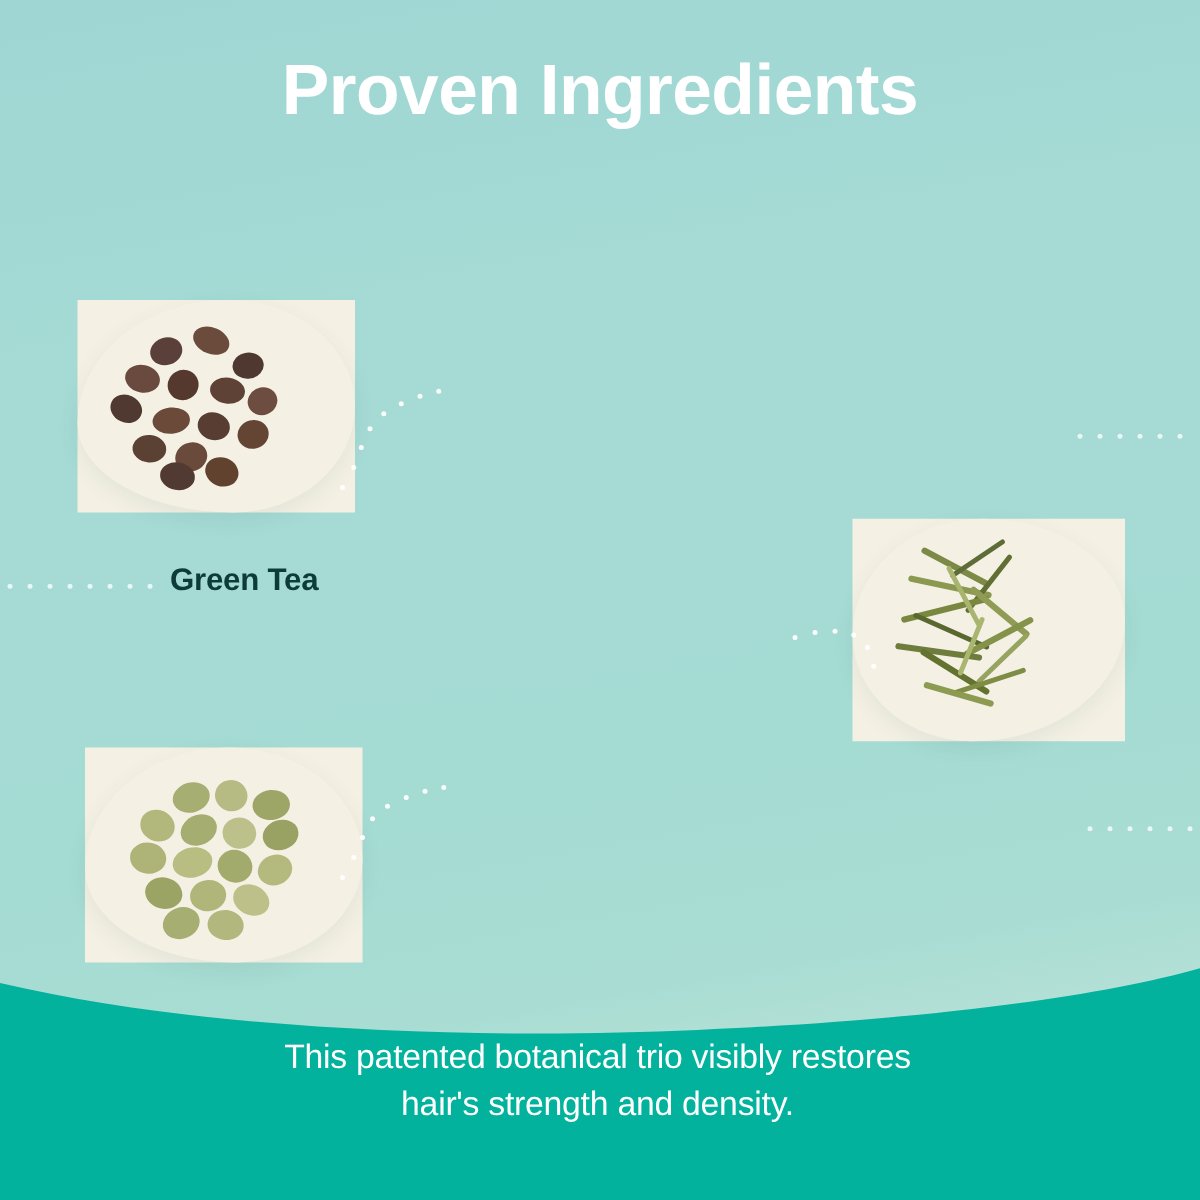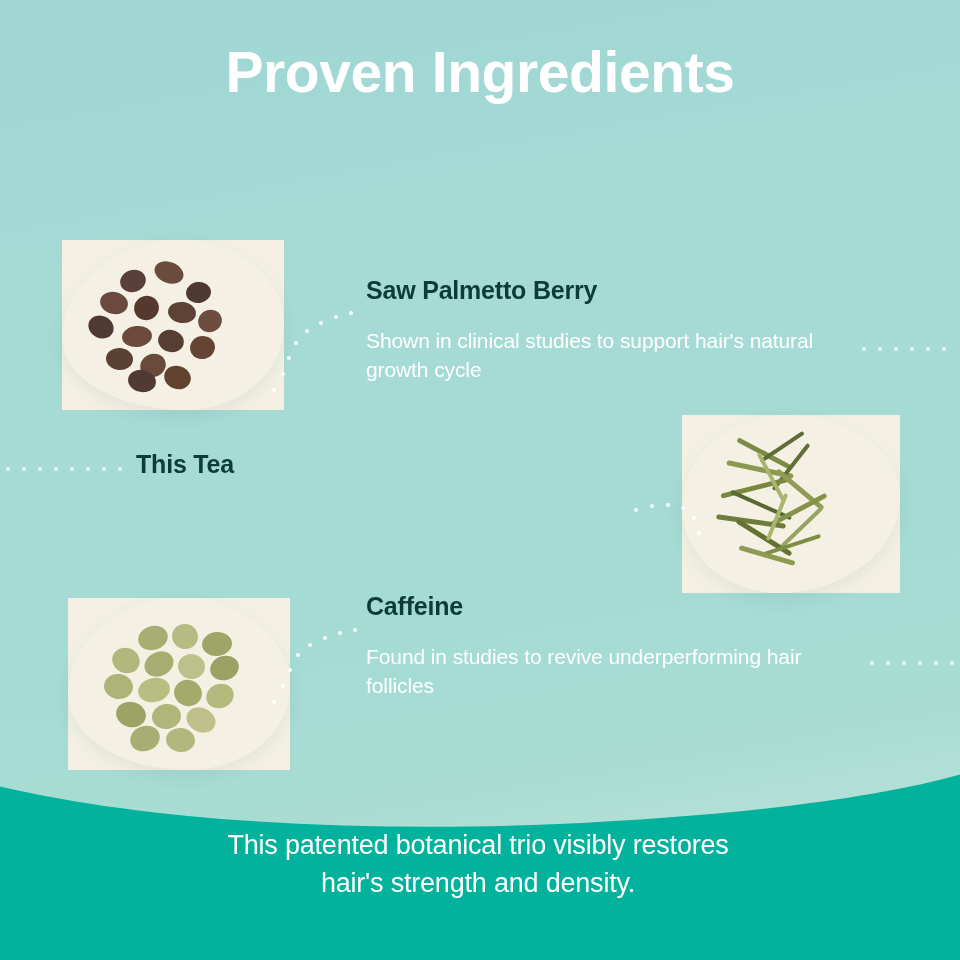--- a/index.html
+++ b/index.html
@@ -261,33 +261,25 @@
 
   <div class="dots" id="dots-caf-right">
     <div class="dot dim" style="left:870px; top:661px;"></div>
     <div class="dot dim" style="left:886px; top:661px;"></div>
     <div class="dot dim" style="left:902px; top:661px;"></div>
     <div class="dot dim" style="left:918px; top:661px;"></div>
     <div class="dot dim" style="left:934px; top:661px;"></div>
     <div class="dot dim" style="left:950px; top:661px;"></div>
   </div>
 
-  <div class="ingredient" id="ing-1">
-    <p class="ing-title">Saw Palmetto Berry</p>
-    <p class="ing-desc">Shown in clinical studies to support hair's natural growth cycle</p>
-  </div>
 
   <div class="ingredient" id="ing-2">
-    <p class="ing-title">This Tea</p>
-  </div>
-
-  <div class="ingredient" id="ing-3">
-    <p class="ing-title">Caffeine</p>
-    <p class="ing-desc">Found in studies to revive underperforming hair follicles</p>
-  </div>
+    <p class="ing-title">Green Tea</p>
+  </div>
+
 
   <div class="banner">
     <svg viewBox="0 0 964 196" preserveAspectRatio="none">
       <path d="M0,22 C160,60 380,68 560,60 C740,52 880,34 964,10 L964,196 L0,196 Z" fill="#02b29c"></path>
     </svg>
     <div class="banner-text">
       <span class="banner-line">This patented botanical trio visibly restores</span>
       <span class="banner-line">hair's strength and density.</span>
     </div>
   </div>

